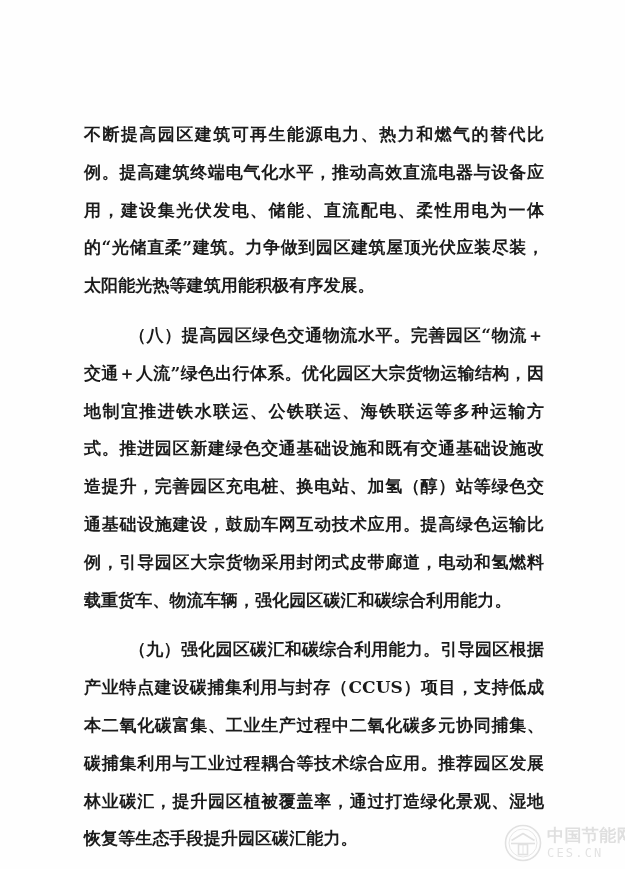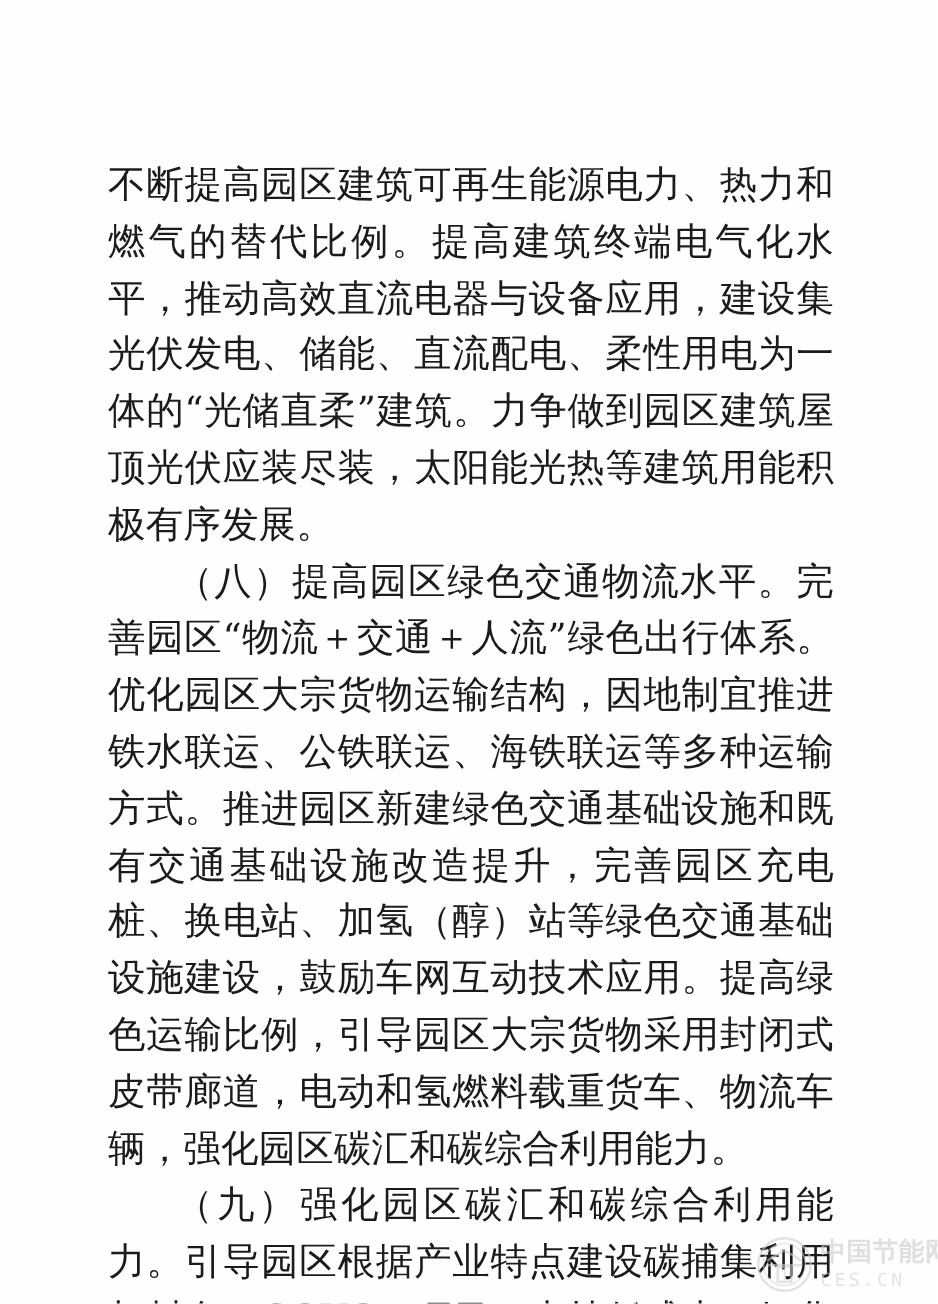--- a/index.html
+++ b/index.html
@@ -25,29 +25,29 @@
 
   
   .doc-body {
     position: absolute;
     left: 72px;
     top: 104px;
     width: 484px;
   }
 
   .para {
-    margin: 0;
-    font-size: 25px;
+    margin: 12px;
+    font-size: 17px;
     line-height: 37.8px;
     color: #1d1d1d;
     text-align: justify;
     text-justify: inter-character;
     text-align-last: left;
     letter-spacing: 0.1px;
-    font-weight: 400;
+    font-weight: 700;
   }
 
   .para + .para {
     margin-top: 0px;
   }
 
   .para.indent {
     text-indent: 45px;
   }
 

